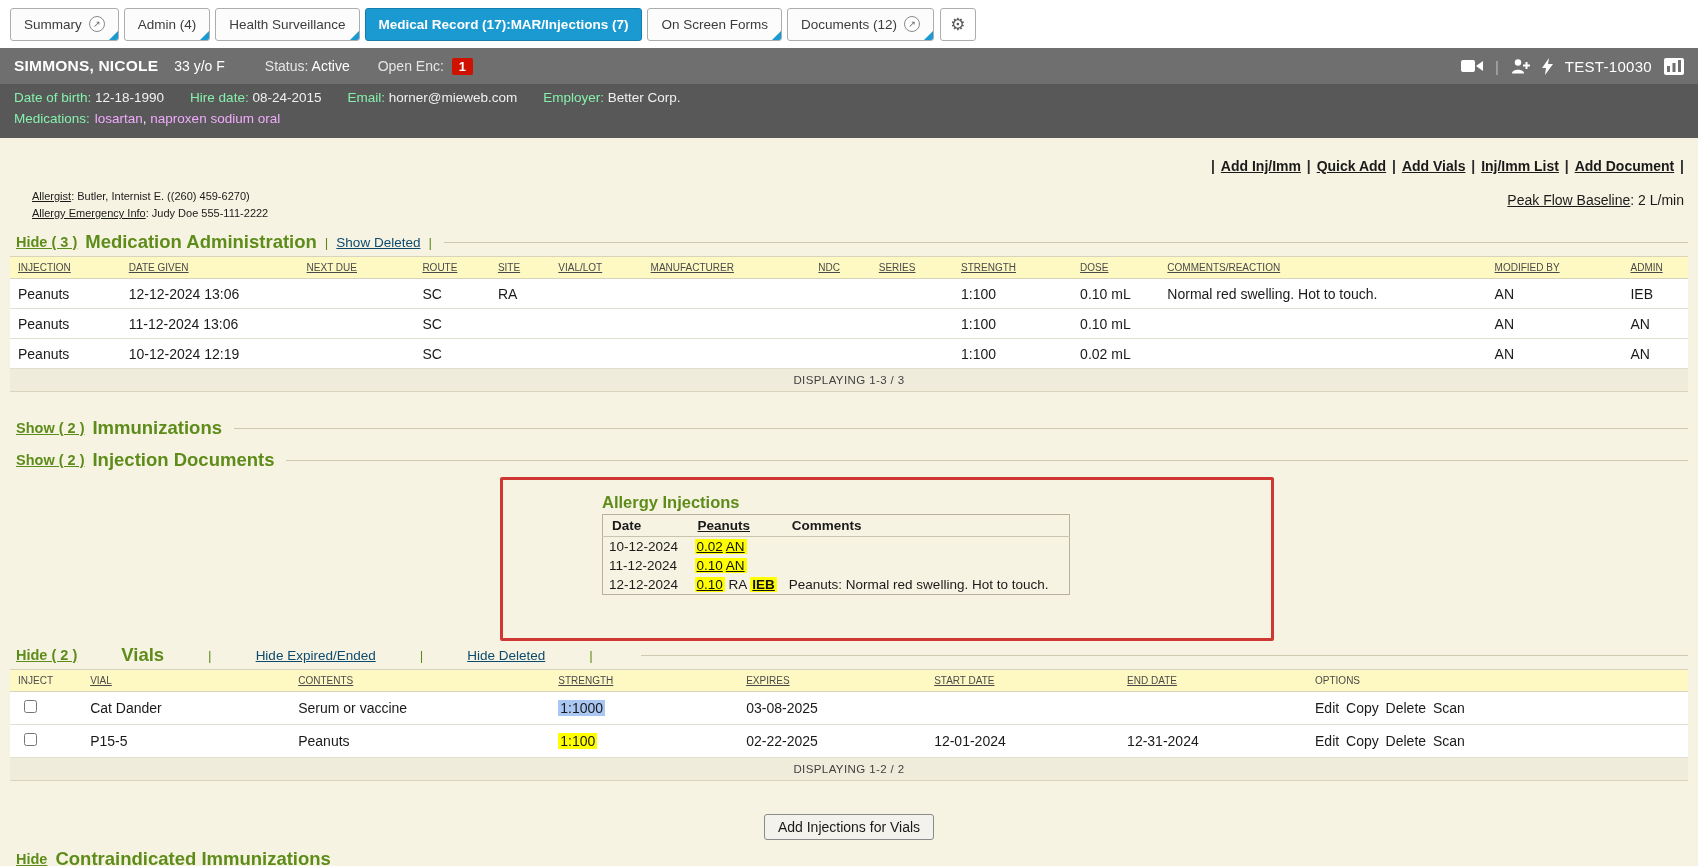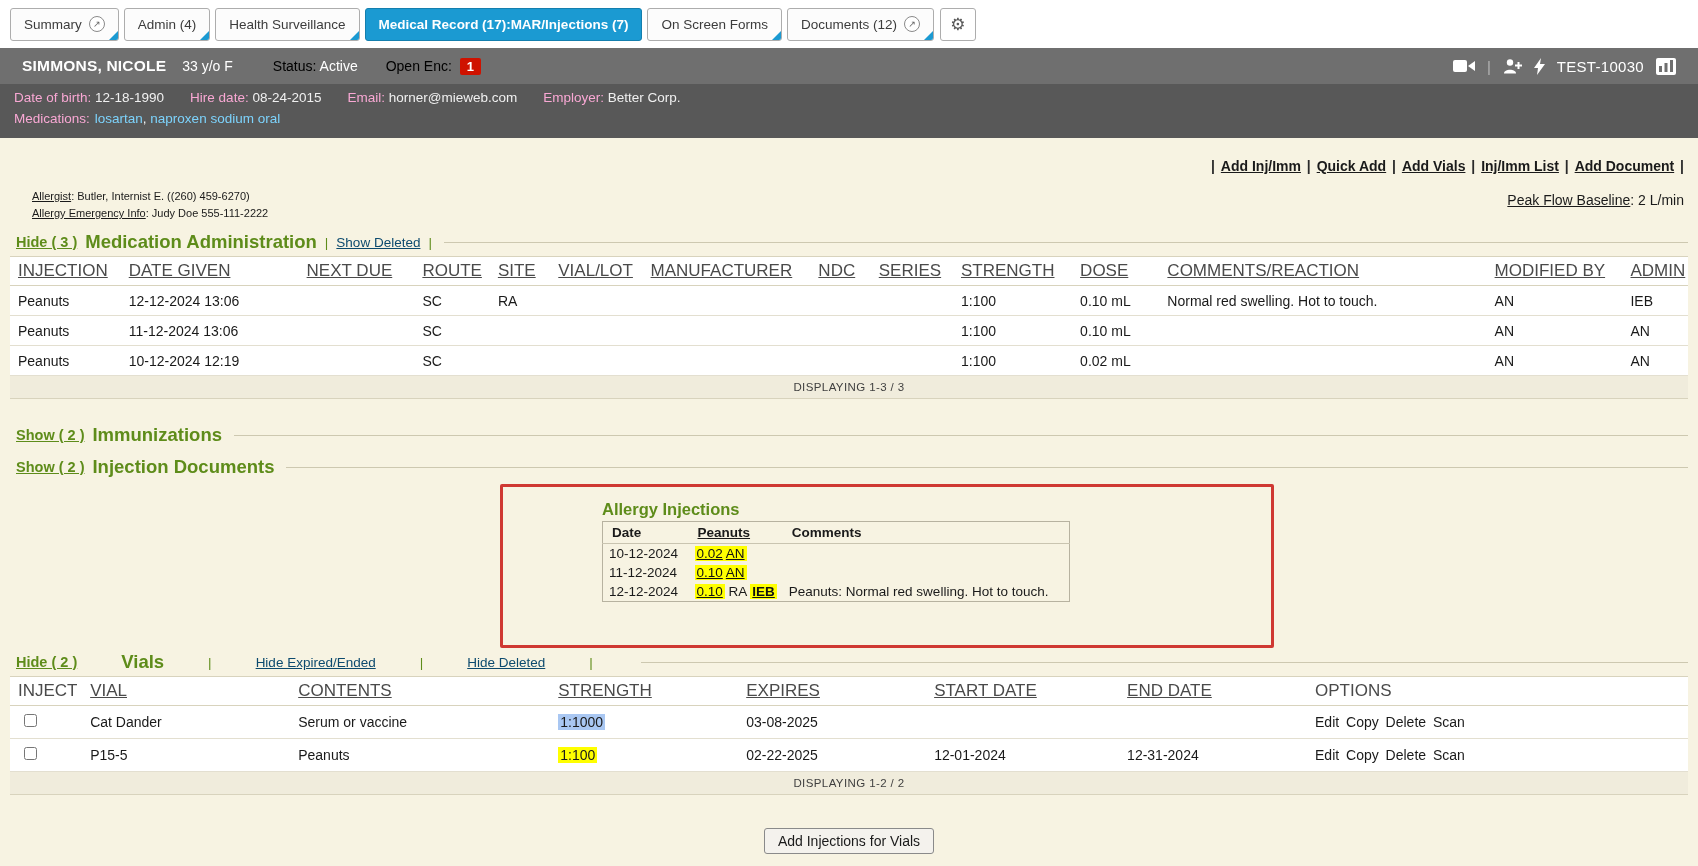--- a/index.html
+++ b/index.html
@@ -16,39 +16,39 @@
   .tab::after { content: ""; position: absolute; right: 0; bottom: 0; width: 0; height: 0;
          border-style: solid; border-width: 0 0 9px 9px; border-color: transparent transparent #1b9ad2 transparent; }
   .tab.active { background: #1b9ad2; border-color: #147fae; color: #fff; font-weight: bold; }
   .tab.active::after { display: none; }
   .popup-icon { width: 16px; height: 16px; border: 1px solid #8a8a8a; border-radius: 50%; display: flex;
          align-items: center; justify-content: center; font-size: 9px; color: #666; background: #fff; flex: none; }
   .gear-btn { height: 33px; width: 36px; margin-left: 6px; border: 1px solid #adadad; border-radius: 3px;
          background: #fff; display: flex; align-items: center; justify-content: center; font-size: 17px; color: #5a5a5a; cursor: pointer; }
 
   
-  .pt-bar { height: 36px; background: #6f6f6f; display: flex; align-items: center; padding: 0 22px; color: #fff; font-size: 14px; }
+  .pt-bar { height: 36px; background: #6f6f6f; display: flex; align-items: center; padding: 0 14px; color: #fff; font-size: 14px; }
   .pt-name { font-weight: bold; font-size: 15.5px; letter-spacing: .2px; }
   .pt-age { margin-left: 16px; margin-right: 40px; }
   .pt-status { margin-right: 28px; }
-  .lbl { color: #000000; }
+  .lbl { color: #e5e5e5; }
   .badge { display: inline-block; background: #cf1200; color: #fff; font-weight: bold; padding: 1px 7px;
            border-radius: 2px; font-size: 13px; margin-left: 4px; cursor: pointer; }
   .pt-right { margin-left: auto; display: flex; align-items: center; gap: 12px; }
   .pt-sep { color: #b5b5b5; font-size: 15px; }
   .pt-id { font-size: 15px; font-weight: 500; letter-spacing: .3px; }
   .hicon { display: flex; align-items: center; cursor: pointer; }
 
   .demo-bar { height: 27px; background: #585858; display: flex; align-items: center; padding: 0 14px; gap: 26px;
               color: #f0f0f0; font-size: 13.5px; }
-  .demo-bar .lbl, .meds-bar .lbl { color: #f9a8d4; }
+  .demo-bar .lbl, .meds-bar .lbl { color: #86efac; }
   .meds-bar { height: 27px; background: #585858; display: flex; align-items: flex-start; padding: 0 14px;
               color: #f0f0f0; font-size: 13.5px; }
   .meds-bar .lbl { margin-right: 5px; }
-  .med-link { color: #7dd3fc; text-decoration: none; }
+  .med-link { color: #f0abfc; text-decoration: none; }
 
   
   .main { position: relative; background: #f7f3e2; height: 728px; padding: 0 10px; overflow: hidden; }
   .top-row { display: flex; justify-content: space-between; height: 84px; }
   .left-block { padding-top: 50px; padding-left: 22px; font-size: 11px; line-height: 17px; }
   .right-block { padding-top: 20px; text-align: right; padding-right: 4px; font-size: 14px; }
   .quick-links { font-weight: bold; color: #2a2a2a; }
   .quick-links a { color: #1a1a1a; text-decoration: underline; margin: 0 2px; }
   .ulink { color: #1a1a1a; text-decoration: underline; }
   .peak-flow { margin-top: 18px; }
@@ -59,21 +59,21 @@
   .sec-head.injdoc { margin-top: 8px; }
   .sec-head.vials { margin-top: 42px; gap: 44px; }
   .sec-head.contra { margin-top: 7px; }
   .sec-toggle { color: #5e8c1a; font-weight: bold; text-decoration: underline; font-size: 14.5px; }
   .sec-title { color: #5e8c1a; font-weight: bold; font-size: 18.5px; }
   .sec-pipe { color: #5e8c1a; font-size: 13.5px; }
   .sec-link { color: #0c4a6e; text-decoration: underline; font-size: 13.5px; }
   .sec-rule { flex: 1; border-top: 1px solid #cdc8b0; margin-left: 4px; }
 
   table.grid { width: 100%; border-collapse: collapse; table-layout: fixed; margin-top: 2px; }
-  .grid th { background: #ffffff; color: #4a4a4a; font-weight: normal; font-size: 17px; text-align: left;
+  .grid th { background: #fef9c3; color: #4a4a4a; font-weight: normal; font-size: 10px; text-align: left;
              padding: 4px 8px; border-top: 1px solid #d8d3bd; border-bottom: 1px solid #d8d3bd;
              white-space: nowrap; overflow: hidden; height: 22px; }
   .grid th span { text-decoration: underline; cursor: pointer; }
   .grid td { background: #fff; padding: 0 8px; border-bottom: 1px solid #e3dfd0; font-size: 14px;
              height: 30px; overflow: hidden; white-space: nowrap; }
   [data-name="vials-table"] td { height: 33px; }
   .grid tfoot td { background: #f0ecdc; text-align: center; font-size: 11.5px; color: #3f3f3f;
                    height: 23px; letter-spacing: .4px; border-bottom: 1px solid #d8d3bd; }
   .opt-link { color: #1a1a1a; text-decoration: none; margin-right: 3px; }
   .hl-yellow { background: #ffff00; padding: 0 2px; }

